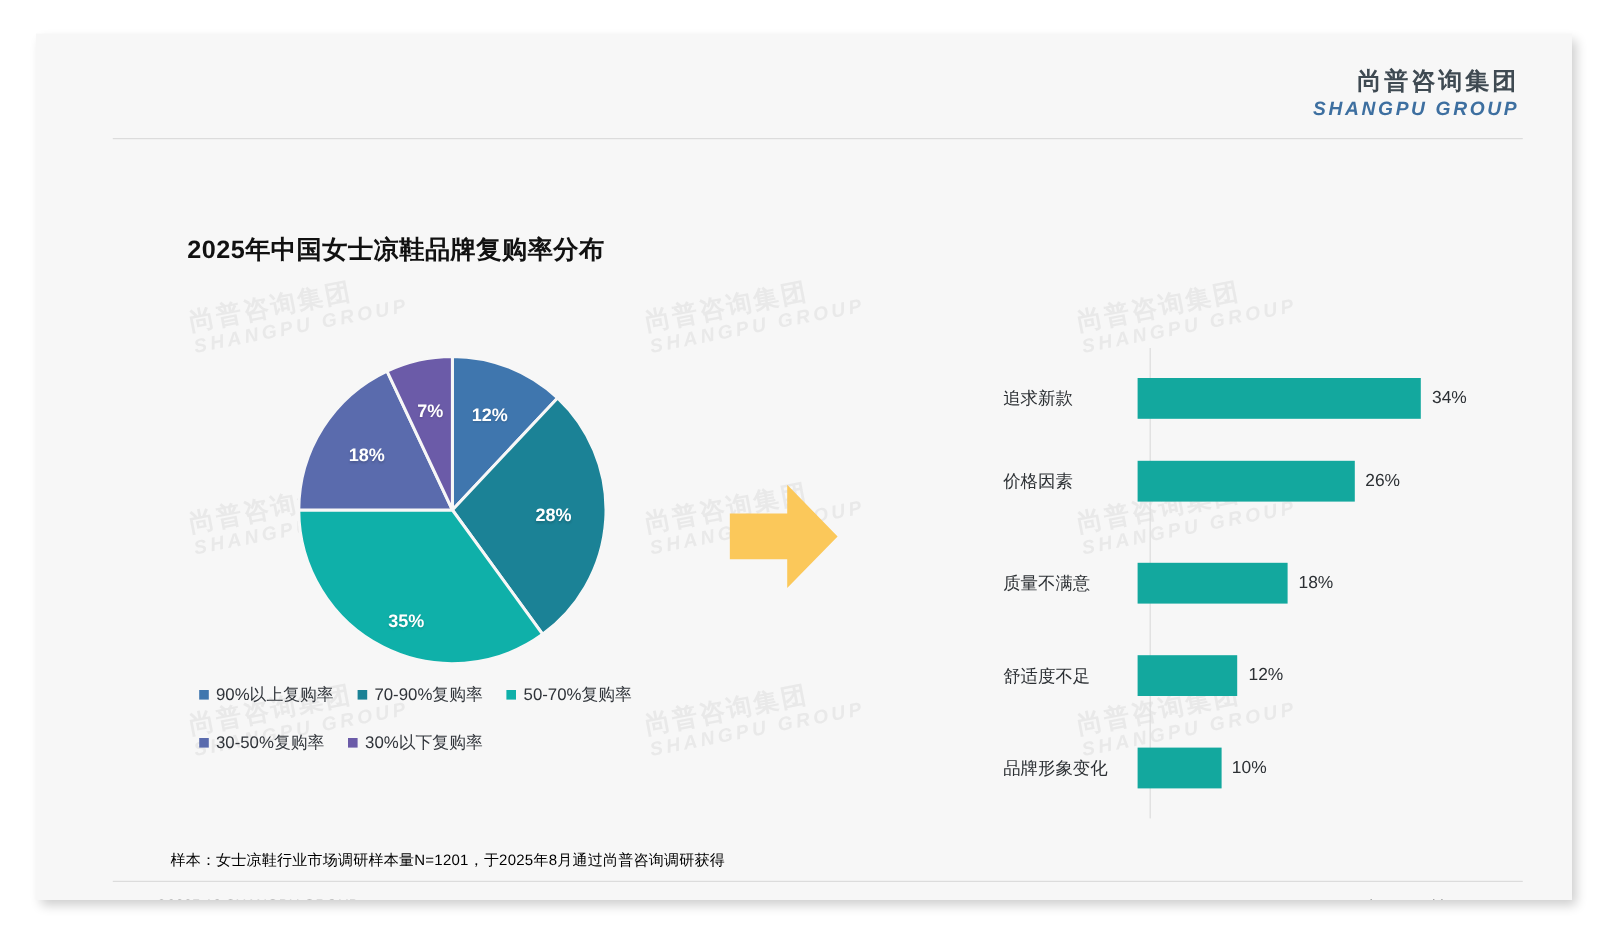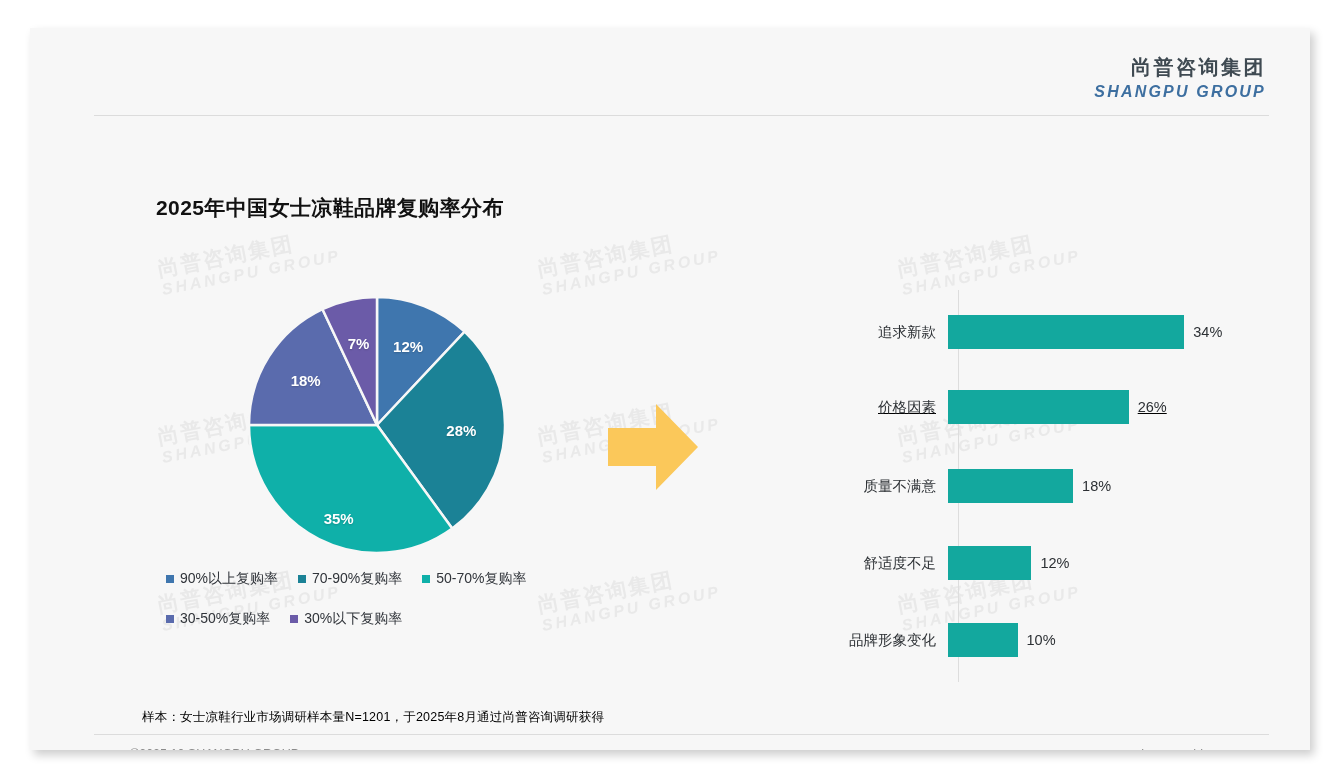--- a/index.html
+++ b/index.html
@@ -81,21 +81,21 @@
   .arrow { position: absolute; left: 578px; top: 372px; z-index: 3; }
 
   
   .bar-chart { position: absolute; left: 806px; top: 262px; width: 470px; height: 392px; z-index: 3; }
   .bar-axis {
     position: absolute; left: 122px; top: 0; width: 1px; height: 392px;
     background: #dddddd;
   }
   .bar-row { position: absolute; left: 0; width: 470px; height: 40px; display:flex; align-items:center; }
   .bar-cat {
-    width: 112px; text-align: right; padding-right: 12px;
+    width: 112px; text-align: left; padding-right: 12px;
     font-size: 14.5px; color: #2c3034; white-space: nowrap; flex: none;
   }
   .bar-fill { height: 34px; flex: none; }
   .bar-val { font-size: 14.5px; color: #2c3034; margin-left: 9px; white-space: nowrap; }
 
   
   .footnote {
     position: absolute; left: 112px; top: 681px; z-index: 4;
     font-size: 12.5px; color: #000000; letter-spacing: .2px;
   }
@@ -217,21 +217,21 @@
   </div>
 
   <div class="bar-chart">
     <div class="bar-axis"></div>
     <div id="bar-rows">
         <div class="bar-row" style="top: 22px;">
           <div class="bar-cat">追求新款</div>
           <div class="bar-fill" style="width: 236.3px; background: rgb(19, 168, 158);"></div>
           <div class="bar-val">34%</div>
         </div>
-        <div class="bar-row" style="top: 97px; text-decoration: underline;">
+        <div class="bar-row" style="top: 91px;">
           <div class="bar-cat">价格因素</div>
           <div class="bar-fill" style="width: 180.7px; background: rgb(19, 168, 158);"></div>
           <div class="bar-val">26%</div>
         </div>
         <div class="bar-row" style="top: 176px;">
           <div class="bar-cat">质量不满意</div>
           <div class="bar-fill" style="width: 125.1px; background: rgb(19, 168, 158);"></div>
           <div class="bar-val">18%</div>
         </div>
         <div class="bar-row" style="top: 253px;">

